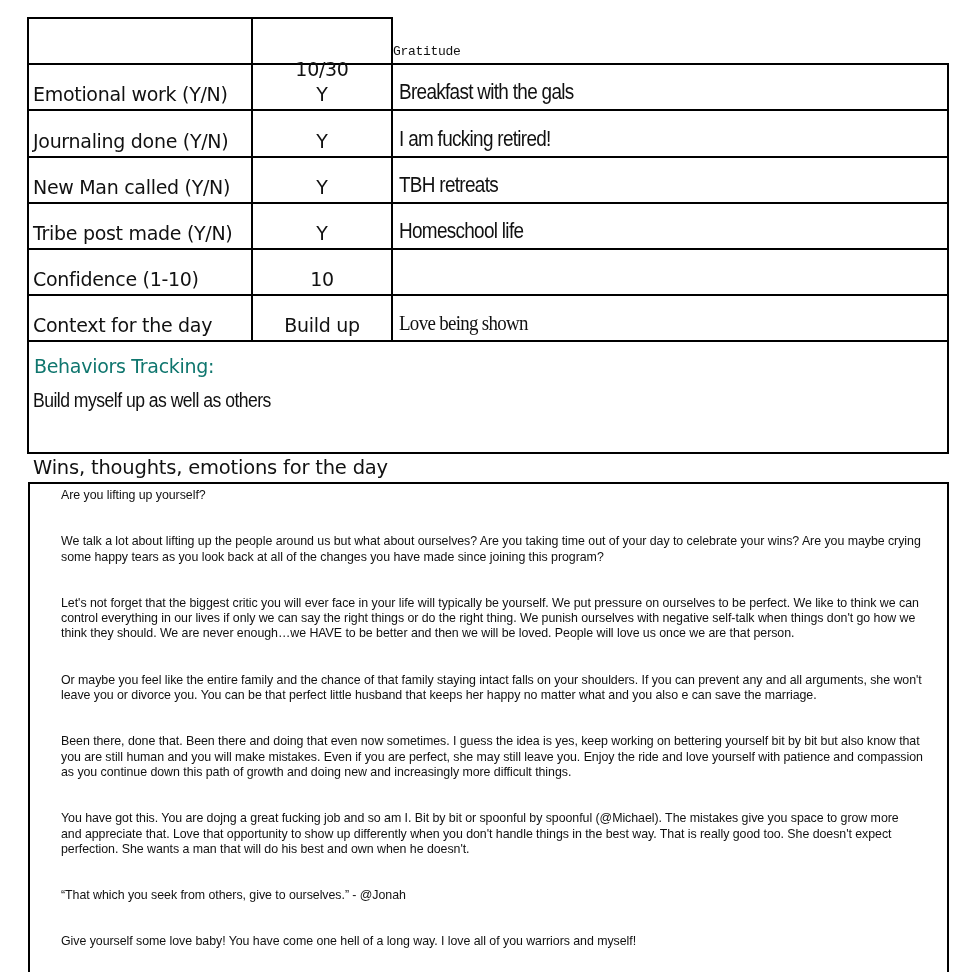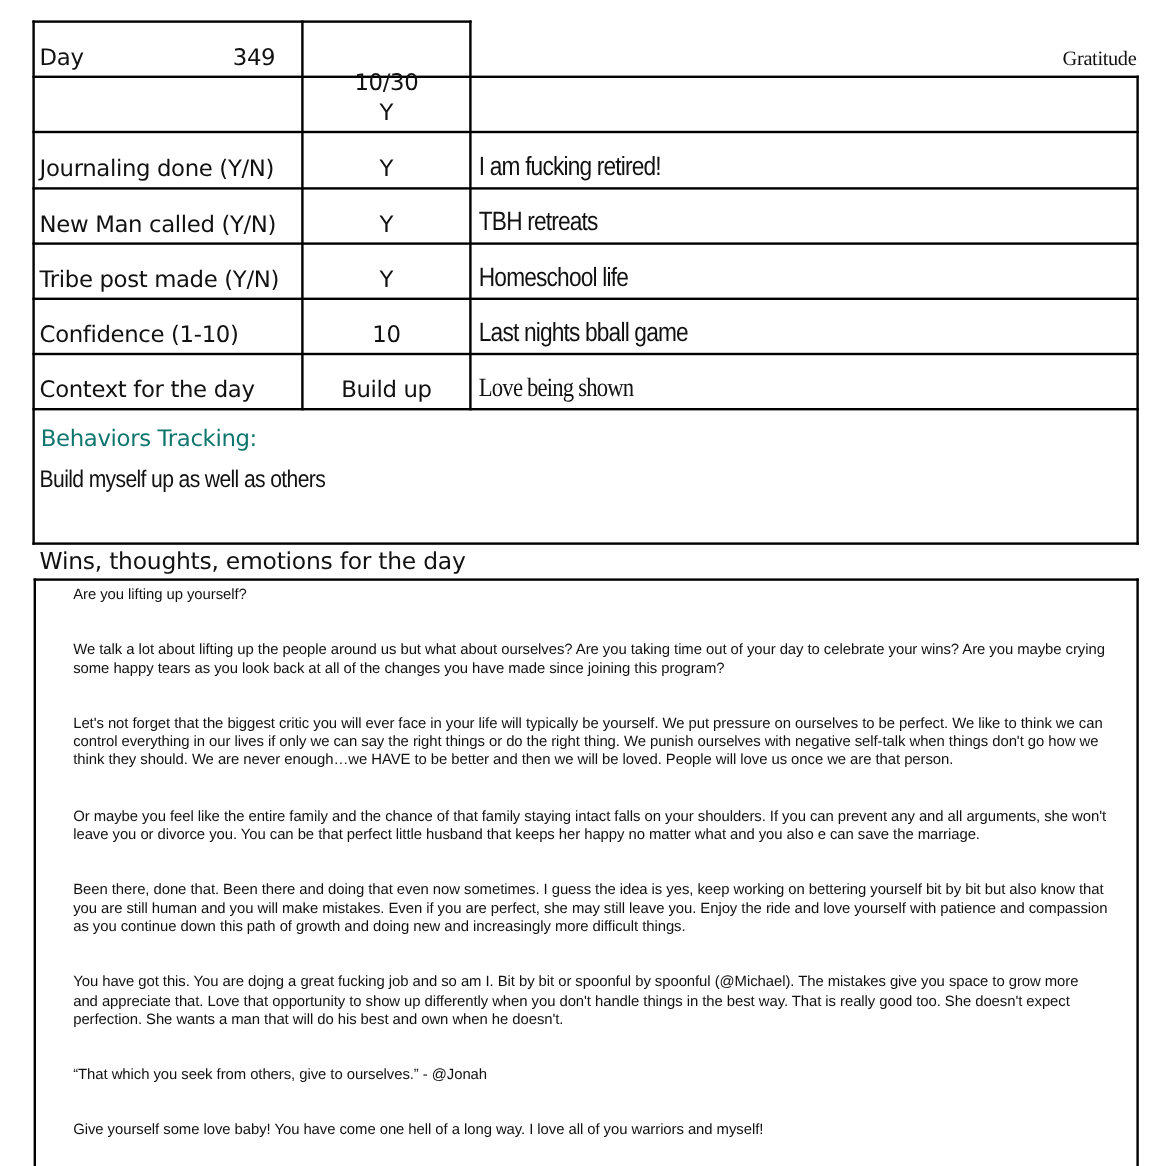--- a/index.html
+++ b/index.html
@@ -49,23 +49,23 @@
       padding-left: 6px;
       font-family: "Liberation Sans", sans-serif;
       font-size: 22px;
       letter-spacing: -0.8px;
       transform-origin: left bottom;
     }
     .grat span { display: inline-block; transform: scaleX(0.86); transform-origin: left bottom; }
     .header-cell { font-size: 19px; }
     .day-num { position: absolute; left: 165px; }
     .grat-header {
-      font-family: Liberation Serif, serif;
-      font-size: 17px;
-      justify-content: flex-end;
+      font-family: Liberation Mono, monospace;
+      font-size: 13px;
+      justify-content: flex-start;
     }
     .behaviors-title {
       position: absolute;
       left: 34px; top: 355px;
       font-family: "DejaVu Sans", sans-serif;
       font-size: 19px;
       color: #0f766e;
       letter-spacing: -0.3px;
     }
     .behaviors-text {
@@ -122,33 +122,35 @@
   <div class="line-h" style="left:27px; top:294px; width:922px;"></div>
   <div class="line-h" style="left:27px; top:340px; width:922px;"></div>
 
   <div class="line-h" style="left:27px; top:452px; width:922px;"></div>
 
   <div class="line-v" style="left:27px; top:17px; height:437px;"></div>
   <div class="line-v" style="left:251px; top:17px; height:325px;"></div>
   <div class="line-v" style="left:391px; top:17px; height:325px;"></div>
   <div class="line-v" style="left:947px; top:63px; height:391px;"></div>
 
-  <div class="cell label header-cell" style="left:29px; top:19px; width:222px; height:44px;">
-    <span>Day</span>
-    <span class="day-num">349</span>
-  </div>
   <div class="cell value header-cell" style="left:253px; top:19px; width:138px; height:44px;margin-top:21px;">
     <span>10/30</span>
   </div>
   <div class="cell grat-header" style="left:393px; top:19px; width:554px; height:44px;">
     <span>Gratitude</span>
   </div>
 
+  <div class="cell label" style="left:29px; top:65px; width:222px; height:44px;">
+    <span>Emotional work  (Y/N)</span>
+  </div>
   <div class="cell value" style="left:253px; top:65px; width:138px; height:44px;">
     <span>Y</span>
+  </div>
+  <div class="cell grat" style="left:393px; top:65px; width:554px; height:44px;">
+    <span>Breakfast with the gals</span>
   </div>
 
   <div class="cell label" style="left:29px; top:111px; width:222px; height:45px;">
     <span>Journaling done (Y/N)</span>
   </div>
   <div class="cell value" style="left:253px; top:111px; width:138px; height:45px;">
     <span>Y</span>
   </div>
   <div class="cell grat" style="left:393px; top:111px; width:554px; height:45px;">
     <span>I am fucking retired!</span>
@@ -172,23 +174,20 @@
   </div>
   <div class="cell grat" style="left:393px; top:204px; width:554px; height:44px;">
     <span>Homeschool life</span>
   </div>
 
   <div class="cell label" style="left:29px; top:250px; width:222px; height:44px;">
     <span>Confidence (1-10)</span>
   </div>
   <div class="cell value" style="left:253px; top:250px; width:138px; height:44px;border-radius:13px;">
     <span>10</span>
-  </div>
-  <div class="cell grat" style="left:393px; top:250px; width:554px; height:44px;">
-    <span>Last nights bball game</span>
   </div>
 
   <div class="cell label" style="left:29px; top:296px; width:222px; height:44px;">
     <span>Context for the day</span>
   </div>
   <div class="cell value" style="left:253px; top:296px; width:138px; height:44px;text-align:right;">
     <span>Build up</span>
   </div>
   <div class="cell grat" style="left:393px; top:296px; width:554px; height:44px;font-family:Liberation Serif, serif;">
     <span>Love being shown</span>

